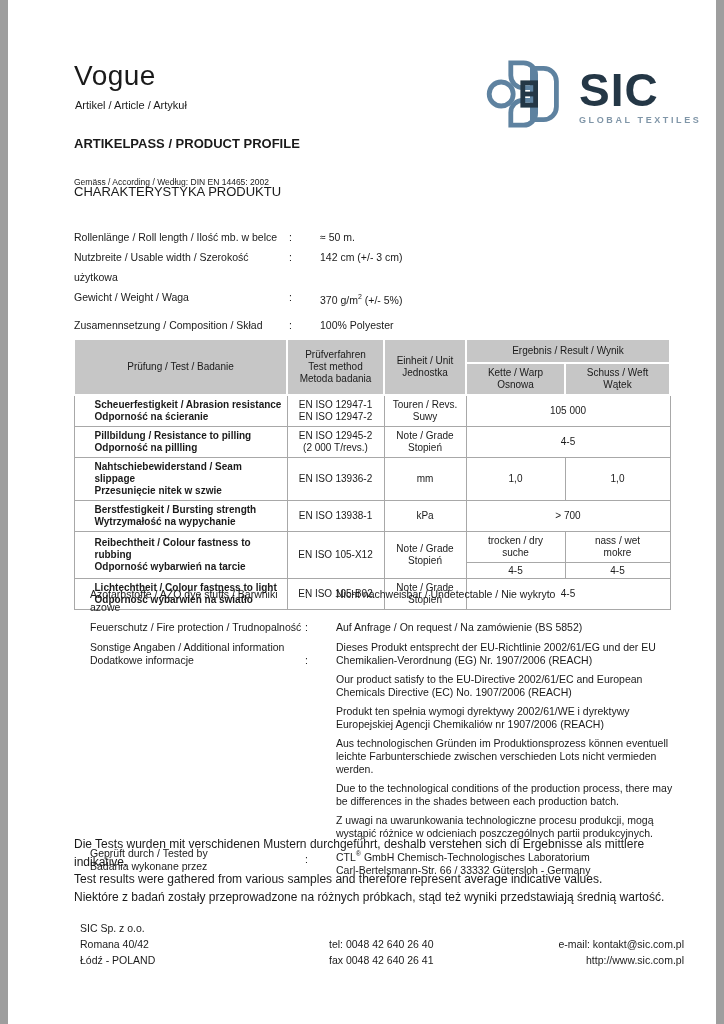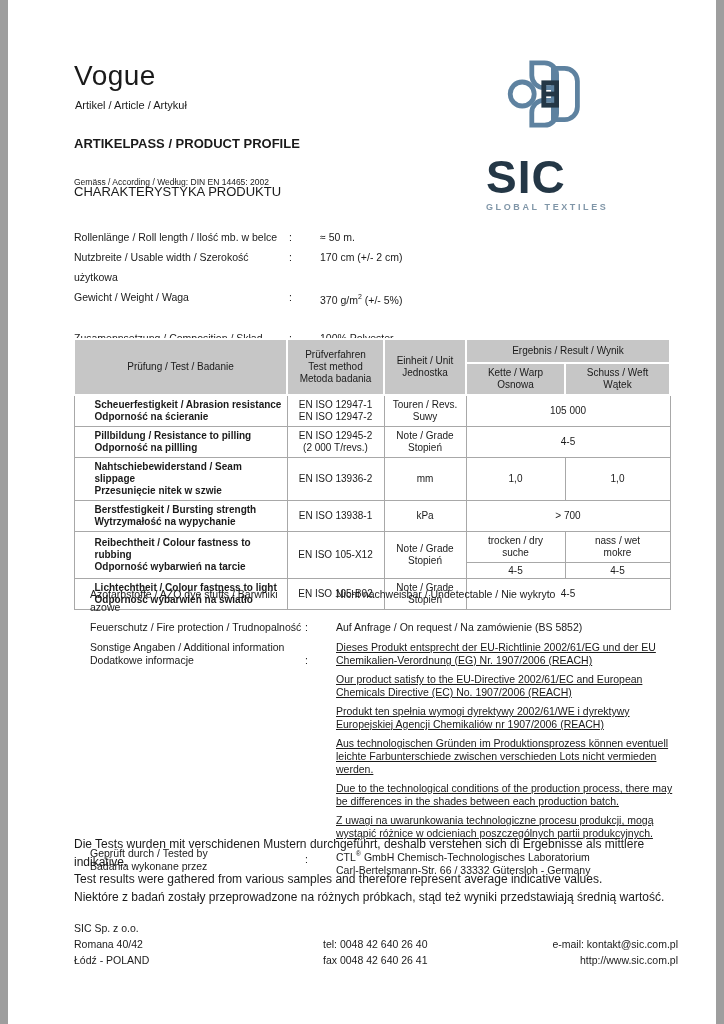--- a/index.html
+++ b/index.html
@@ -6,57 +6,57 @@
   html,body { background:#9e9e9e; }
   .page {
     position:relative; width:708px; height:1024px; margin:0 auto;
     background:#ffffff; color:#1a1a1a;
     font-family:"Liberation Sans","DejaVu Sans",sans-serif;
     overflow:hidden;
   }
   
   .vogue { position:absolute; top:60px; left:66px; font-size:28px; font-weight:400; letter-spacing:0.5px; }
   .article-label { position:absolute; top:99px; left:67px; font-size:11px; }
-  .logo { position:absolute; top:56px; left:478px; display:flex; align-items:center; gap:19px;flex-direction:column; }
+  .logo { position:absolute; top:56px; left:478px; display:flex; align-items:center; gap:13px; }
   .logo-text { display:flex; flex-direction:column; }
   .logo-sic { font-size:46px; line-height:44px; font-weight:700; letter-spacing:1px; }
   .logo-tagline { font-size:9px; font-weight:700; letter-spacing:2.6px; margin-top:3px; }
   
   .doc-title { position:absolute; top:136px; left:66px; font-size:13px; font-weight:700; }
   .doc-subtitle { position:absolute; top:156px; left:66px; font-size:13px;margin-top:28px; }
   .doc-standard { position:absolute; top:177px; left:66px; font-size:8.5px; }
   
   .specs { position:absolute; top:227px; left:66px; width:600px; font-size:10.5px; }
   .spec-row { display:grid; grid-template-columns:215px 31px 1fr; line-height:20px; }
-  .spec-row.gap { margin-top:18px; }
+  .spec-row.gap { margin-top:5px; }
   sup { font-size:7px; }
   
   .test-table { position:absolute; top:338px; left:65px; width:596px; border-collapse:collapse; table-layout:fixed; font-size:10px; }
   .test-table th {
     background:#c6c6c6; border:2px solid #ffffff; font-weight:400;
     text-align:center; vertical-align:middle; line-height:12px; padding:3px 2px;
   }
   .test-table thead tr:first-child th:last-child { height:24px; }
   .test-table td {
     border:1px solid #a8a8a8; text-align:center; vertical-align:middle;
     line-height:12px; padding:3px 4px; height:28px;
   }
   .test-table td.test { text-align:left; font-weight:700; padding-left:20px; }
   .test-table tr.subrow td { height:16px; padding:1px 4px; }
   
   .info { position:absolute; top:588px; left:82px; width:600px; font-size:10.5px; }
   .info-row { display:grid; grid-template-columns:215px 31px 1fr; line-height:13px; margin-bottom:7px; }
-  .info-row .val p { margin:0 16px 6px 0;text-decoration:underline; }
+  .info-row .val p { margin:0 16px 6px 0; }
   .info-row .val p:last-child { margin-bottom:0; }
   .info-row.tested { margin-top:2px; }
   .reg { font-size:7px; vertical-align:super; }
   
   .notes { position:absolute; top:836px; left:66px; width:620px; font-size:12px; line-height:17.5px; }
   
-  .footer { position:absolute; top:920px; left:66px; width:604px; font-size:10.5px; line-height:16px; display:grid; grid-template-columns:249px 210px 1fr; }
+  .footer { position:absolute; top:920px; left:72px; width:604px; font-size:10.5px; line-height:16px; display:grid; grid-template-columns:249px 210px 1fr; }
   .footer .col-phone { padding-top:16px; }
   .footer .col-online { padding-top:16px; text-align:right; }
 </style>
 </head>
 <body>
 
 <div class="page">
 
   <div class="vogue">Vogue</div>
   <div class="article-label">Artikel / Article / Artykuł</div>
@@ -88,21 +88,21 @@
 
   <div class="specs">
     <div class="spec-row">
       <span>Rollenlänge / Roll length / Ilość mb. w belce</span>
       <span>:</span>
       <span>≈ 50 m.</span>
     </div>
     <div class="spec-row">
       <span>Nutzbreite / Usable width / Szerokość użytkowa</span>
       <span>:</span>
-      <span>170 cm (+/- 2 cm)</span>
+      <span>142 cm (+/- 3 cm)</span>
     </div>
     <div class="spec-row">
       <span>Gewicht / Weight / Waga</span>
       <span>:</span>
       <span><span>370 g/m</span><sup>2</sup><span> (+/- 5%)</span></span>
     </div>
     <div class="spec-row gap">
       <span>Zusamennsetzung / Composition / Skład</span>
       <span>:</span>
       <span>100% Polyester</span>

